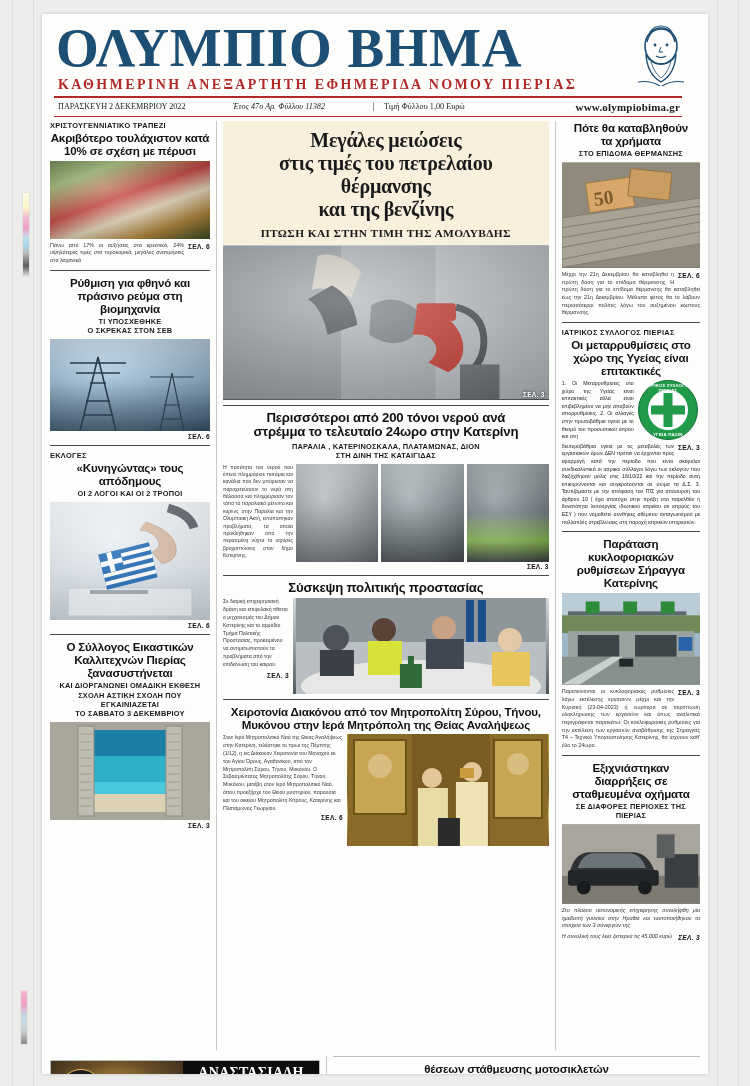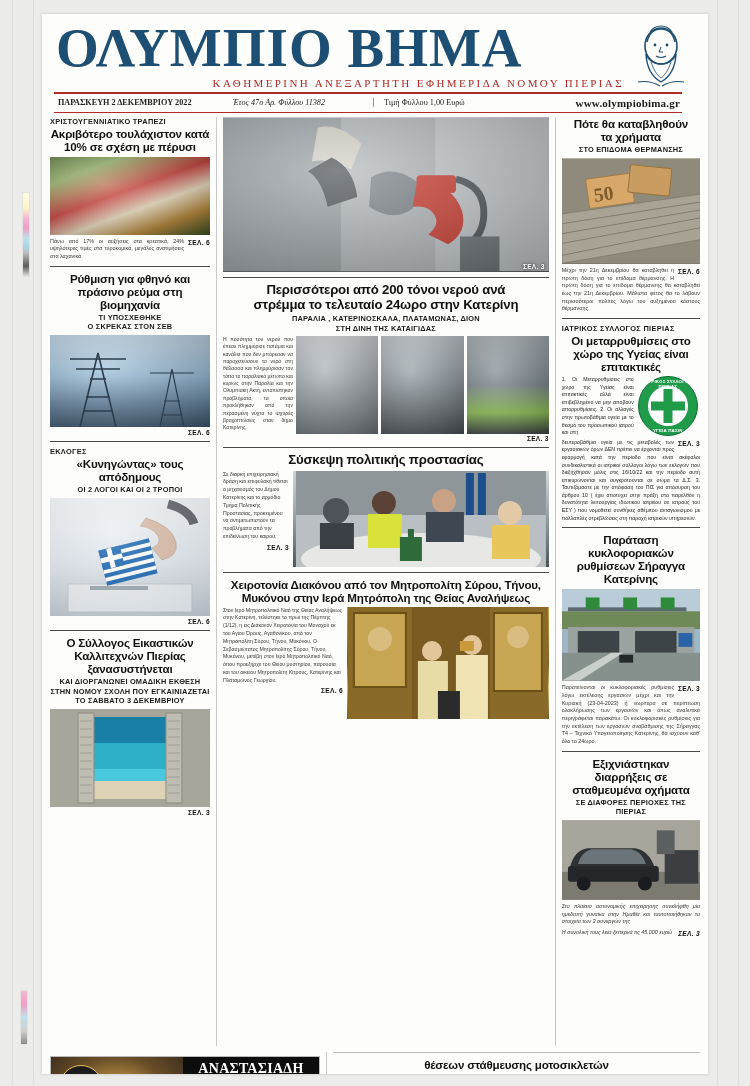--- a/index.html
+++ b/index.html
@@ -53,36 +53,36 @@
     font-size: 55px;
     letter-spacing: 1px;
     color: #1d4e73;
     line-height: 1.0;
     text-align: left;
     padding-left: 4px;
     white-space: nowrap;
   }
   .mast-sub {
     font-family: "Liberation Serif", serif;
-    font-weight: normal;
-    font-size: 11px;
+    font-weight: bold;
+    font-size: 14px;
     letter-spacing: 2.4px;
     color: #b02b28;
-    text-align: right;
+    text-align: left;
     padding: 2px 60px 3px 6px;
   }
   .mast-rule { height: 1.6px; background: #b02b28; margin: 0 2px; }
   .mast-info {
     display: flex; align-items: center;
     font-family: "Liberation Serif", serif;
     font-size: 8.2px; color: #222;
     padding: 3px 4px 3px 6px;
   }
   .mast-info .mi { white-space: nowrap; }
-  .mi-date { width: 175px; font-weight: bold; }
+  .mi-date { width: 175px; }
   .mi-year { width: 140px; font-style: italic; }
   .mi-price { border-left: 1px solid #999; padding-left: 10px; width: 180px; }
   .mi-web {
     flex: 1; text-align: right; font-weight: bold; font-size: 11px;
     color: #1b1b1b; letter-spacing: .2px;
   }
   .mast-rule2 { height: 1.2px; background: #b02b28; margin: 0 2px 4px 2px; }
 
   
   .zeus {
@@ -334,21 +334,21 @@
           </div>
           <div class="sel-row" style="margin-top:2px">
               <span class="sel">ΣΕΛ. 6</span>
             </div>
         </div>
         <div class="hr"></div>
 
         <div class="art">
           <div class="head head-sm">Ο Σύλλογος Εικαστικών Καλλιτεχνών Πιερίας ξανασυστήνεται</div>
           <div class="sub">ΚΑΙ ΔΙΟΡΓΑΝΩΝΕΙ ΟΜΑΔΙΚΗ ΕΚΘΕΣΗ</div>
-          <div class="sub" style="margin-top:0">ΣΤΗΝ ΝΟΜΟΥ ΣΧΟΛΗ ΠΟΥ ΕΓΚΑΙΝΙΑΖΕΤΑΙ</div>
+          <div class="sub" style="margin-top:0">ΣΧΟΛΗ ΑΣΤΙΚΗ ΣΧΟΛΗ ΠΟΥ ΕΓΚΑΙΝΙΑΖΕΤΑΙ</div>
           <div class="sub" style="margin-top:0">ΤΟ ΣΑΒΒΑΤΟ 3 ΔΕΚΕΜΒΡΙΟΥ</div>
           <div class="ph ph-window" style="height:98px;margin-top:4px;">
             <svg viewBox="0 0 160 98" style="position:absolute;inset:0;width:100%;height:100%">
               <rect x="0" y="0" width="160" height="98" fill="#a8a59b"></rect>
               <rect x="36" y="8" width="88" height="82" fill="#2fb0c9"></rect>
               <rect x="36" y="8" width="88" height="26" fill="#1a7fa6"></rect>
               <rect x="36" y="60" width="88" height="12" fill="#49c8dd"></rect>
               <rect x="36" y="72" width="88" height="18" fill="#ddd2b4"></rect>
               <rect x="28" y="4" width="16" height="90" fill="#bfbcb1" stroke="#8f8c82"></rect>
               <rect x="116" y="4" width="16" height="90" fill="#bfbcb1" stroke="#8f8c82"></rect>
@@ -362,20 +362,27 @@
               <span class="sel">ΣΕΛ. 3</span>
             </div>
         </div>
       </div>
 
       <div class="sep-v"></div>
 
       <div class="col-mid">
 
         <div class="art">
+          <div class="lead-box">
+            <div class="lead-head">Μεγάλες μειώσεις</div>
+            <div class="lead-head">στις τιμές του πετρελαίου</div>
+            <div class="lead-head">θέρμανσης</div>
+            <div class="lead-head">και της βενζίνης</div>
+            <div class="lead-sub">ΠΤΩΣΗ ΚΑΙ ΣΤΗΝ ΤΙΜΗ ΤΗΣ ΑΜΟΛΥΒΔΗΣ</div>
+          </div>
           <div class="ph ph-pump" style="height:155px;">
             <svg viewBox="0 0 330 155" style="position:absolute;inset:0;width:100%;height:100%">
               <rect width="330" height="155" fill="#c7ccd0"></rect>
               <rect x="0" y="0" width="120" height="155" fill="#9ba2a7"></rect>
               <rect x="120" y="0" width="95" height="155" fill="#b5babd"></rect>
               <path d="M150 60 q24 -14 48 6 l-6 26 q-20 14 -44 -2 z" fill="#7d848a"></path>
               <path d="M196 68 q36 -4 46 26 q6 22 -14 34 l-20 -10 q12 -10 6 -20 q-6 -10 -22 -8 z" fill="#cf3a2d"></path>
               <rect x="196" y="58" width="40" height="18" rx="4" fill="#cf3a2d"></rect>
               <path d="M236 62 q26 6 28 30 q2 26 -18 38" fill="none" stroke="#4b5358" stroke-width="7"></path>
               <rect x="240" y="120" width="40" height="35" fill="#6e757a"></rect>

